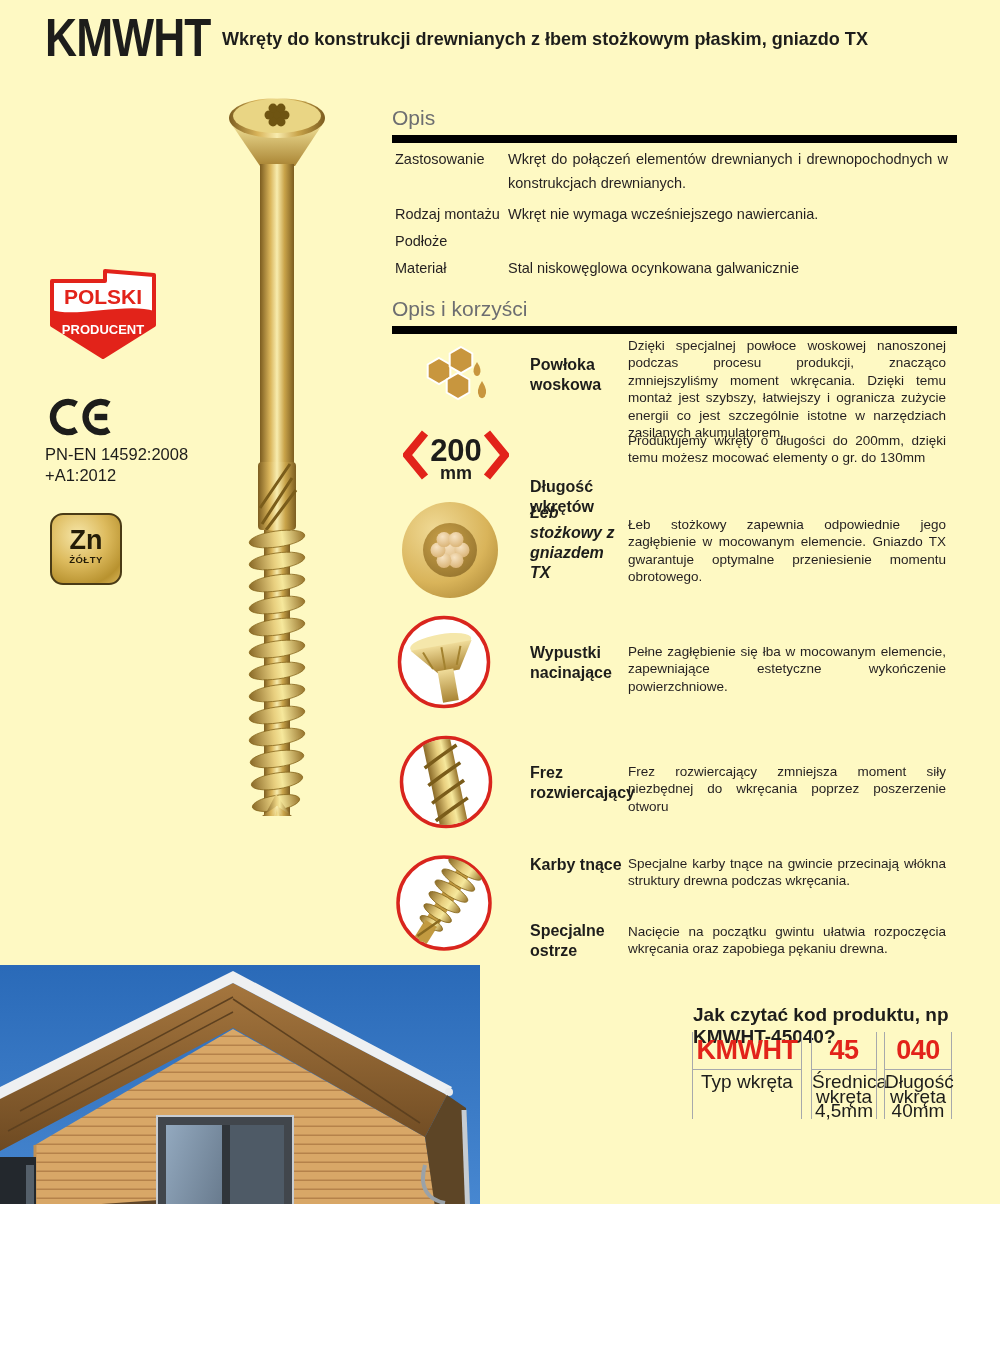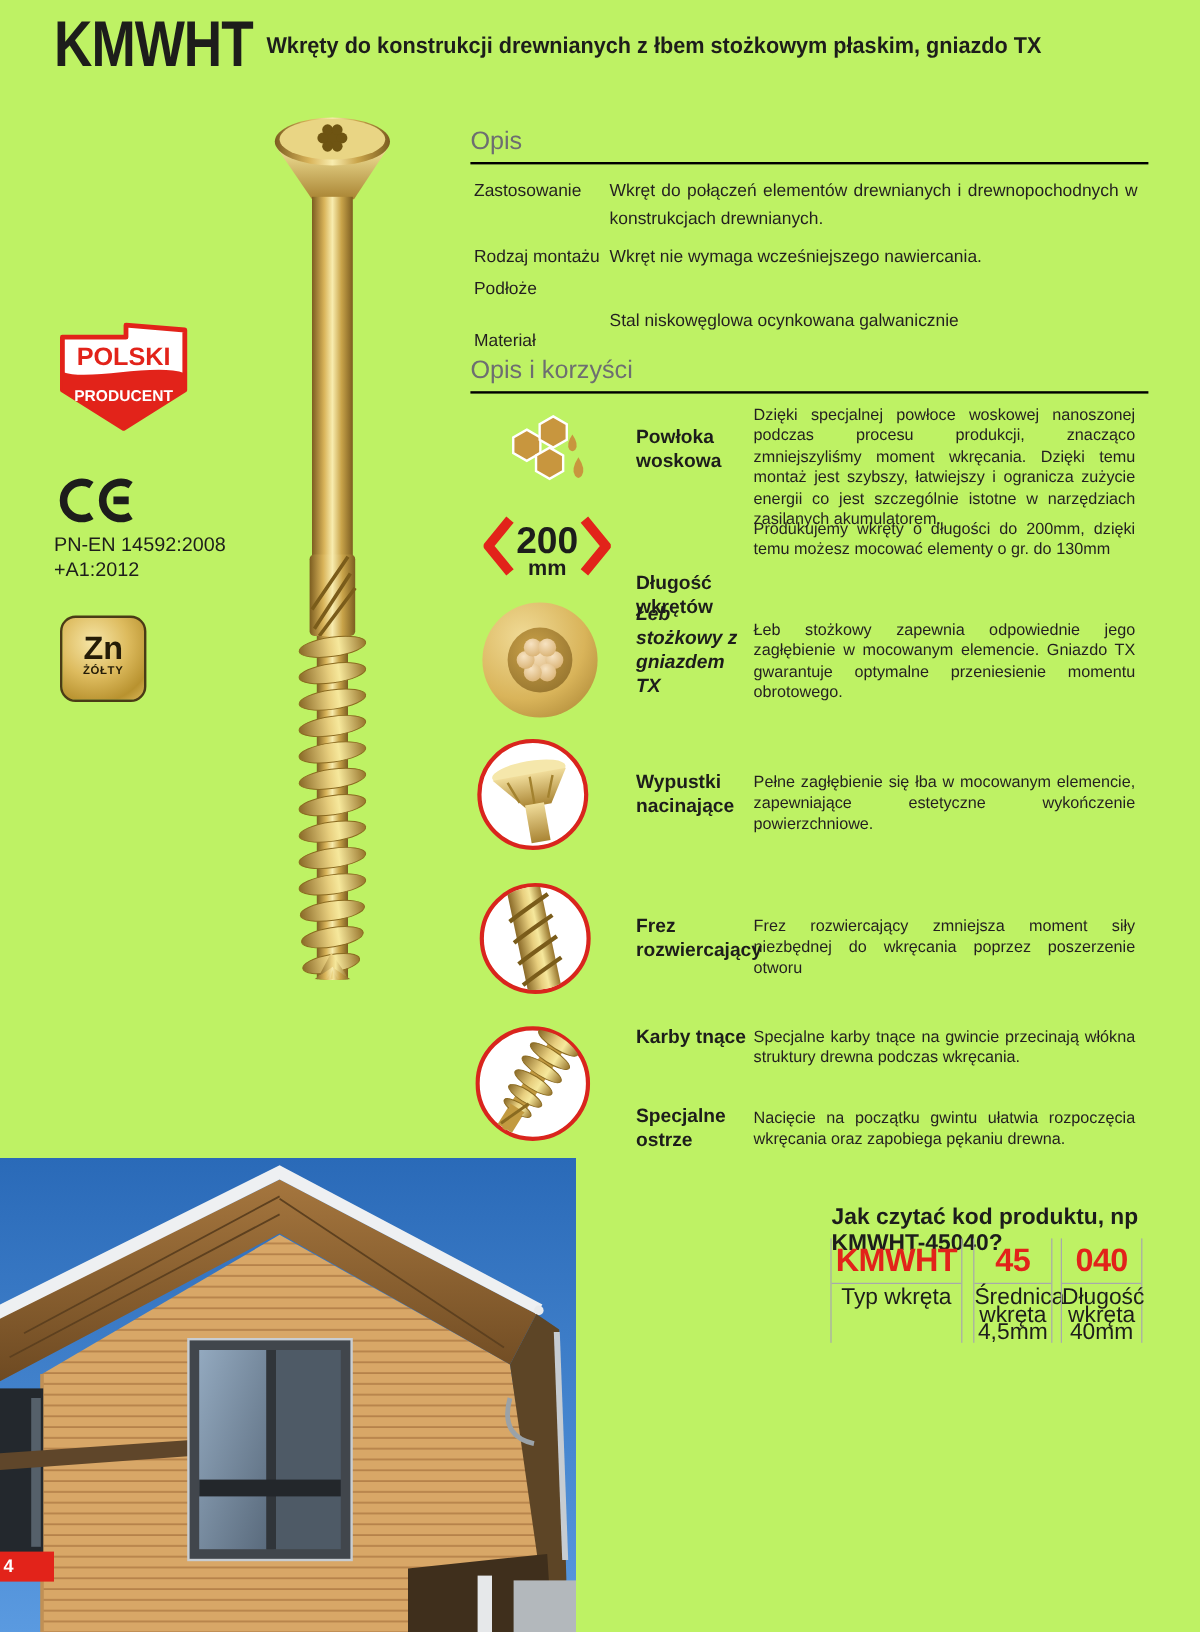--- a/index.html
+++ b/index.html
@@ -1,27 +1,27 @@
 <!DOCTYPE html>
 <html><head>
 <meta charset="utf-8">
 <style>
   html,body{margin:0;padding:0;background:#ffffff;}
-  .page{position:relative;width:1000px;height:1360px;background:#bef264;overflow:hidden;
+  .page{position:relative;width:1000px;height:1204px;background:#fef9c3;overflow:hidden;
         font-family:"Liberation Sans", sans-serif;color:#231f20;}
 
   
   .product-title{position:absolute;left:45px;top:6px;font-size:54px;font-weight:800;
      letter-spacing:-1px;color:#1d1d1b;transform:scaleX(.82);transform-origin:left top;}
   .product-subtitle{position:absolute;left:222px;top:28px;font-size:19px;font-weight:700;
      color:#1d1d1b;transform:scaleX(.95);transform-origin:left top;white-space:nowrap;}
 
   
   .sec-head{position:absolute;left:392px;width:565px;font-size:21px;color:#6d6e71;
-     border-bottom:2px solid #000000;padding-bottom:5px;}
+     border-bottom:8px solid #000000;padding-bottom:5px;}
   .sec-head.opis{top:106px;}
   .sec-head.cechy{top:297px;}
 
   
   .opis-label{position:absolute;left:395px;width:112px;font-size:14.5px;line-height:24px;}
   .opis-value{position:absolute;left:508px;width:440px;font-size:14.5px;line-height:24px;
      text-align:justify;}
 
   
   .feat-title{position:absolute;left:530px;width:100px;font-size:16px;font-weight:700;
@@ -168,21 +168,21 @@
     <div class="zn-symbol">Zn</div>
     <div class="zn-label">ŻÓŁTY</div>
   </div>
 
   <div class="sec-head opis">Opis</div>
   <div class="opis-label" style="top:147px;">Zastosowanie</div>
   <div class="opis-value" style="top:147px;">Wkręt do połączeń elementów drewnianych i drewnopochodnych w konstrukcjach drewnianych.</div>
   <div class="opis-label" style="top:202px;">Rodzaj montażu</div>
   <div class="opis-value" style="top:202px;text-align:left;">Wkręt nie wymaga wcześniejszego nawiercania.</div>
   <div class="opis-label" style="top:229px;">Podłoże</div>
-  <div class="opis-label" style="top:272px;">Materiał</div>
+  <div class="opis-label" style="top:256px;">Materiał</div>
   <div class="opis-value" style="top:256px;text-align:left;">Stal niskowęglowa ocynkowana galwanicznie</div>
 
   <div class="sec-head cechy">Opis i korzyści</div>
 
   <svg class="feat-icon" style="left:418px;top:341px;" width="76" height="76" viewBox="0 0 76 76">
     <g fill="#c8963e" stroke="#ffffff" stroke-width="2">
       <polygon points="21,17 32.3,23.5 32.3,36.5 21,43 9.7,36.5 9.7,23.5"></polygon>
       <polygon points="43,6 54.3,12.5 54.3,25.5 43,32 31.7,25.5 31.7,12.5"></polygon>
       <polygon points="40,32 51.3,38.5 51.3,51.5 40,58 28.7,51.5 28.7,38.5"></polygon>
     </g>

